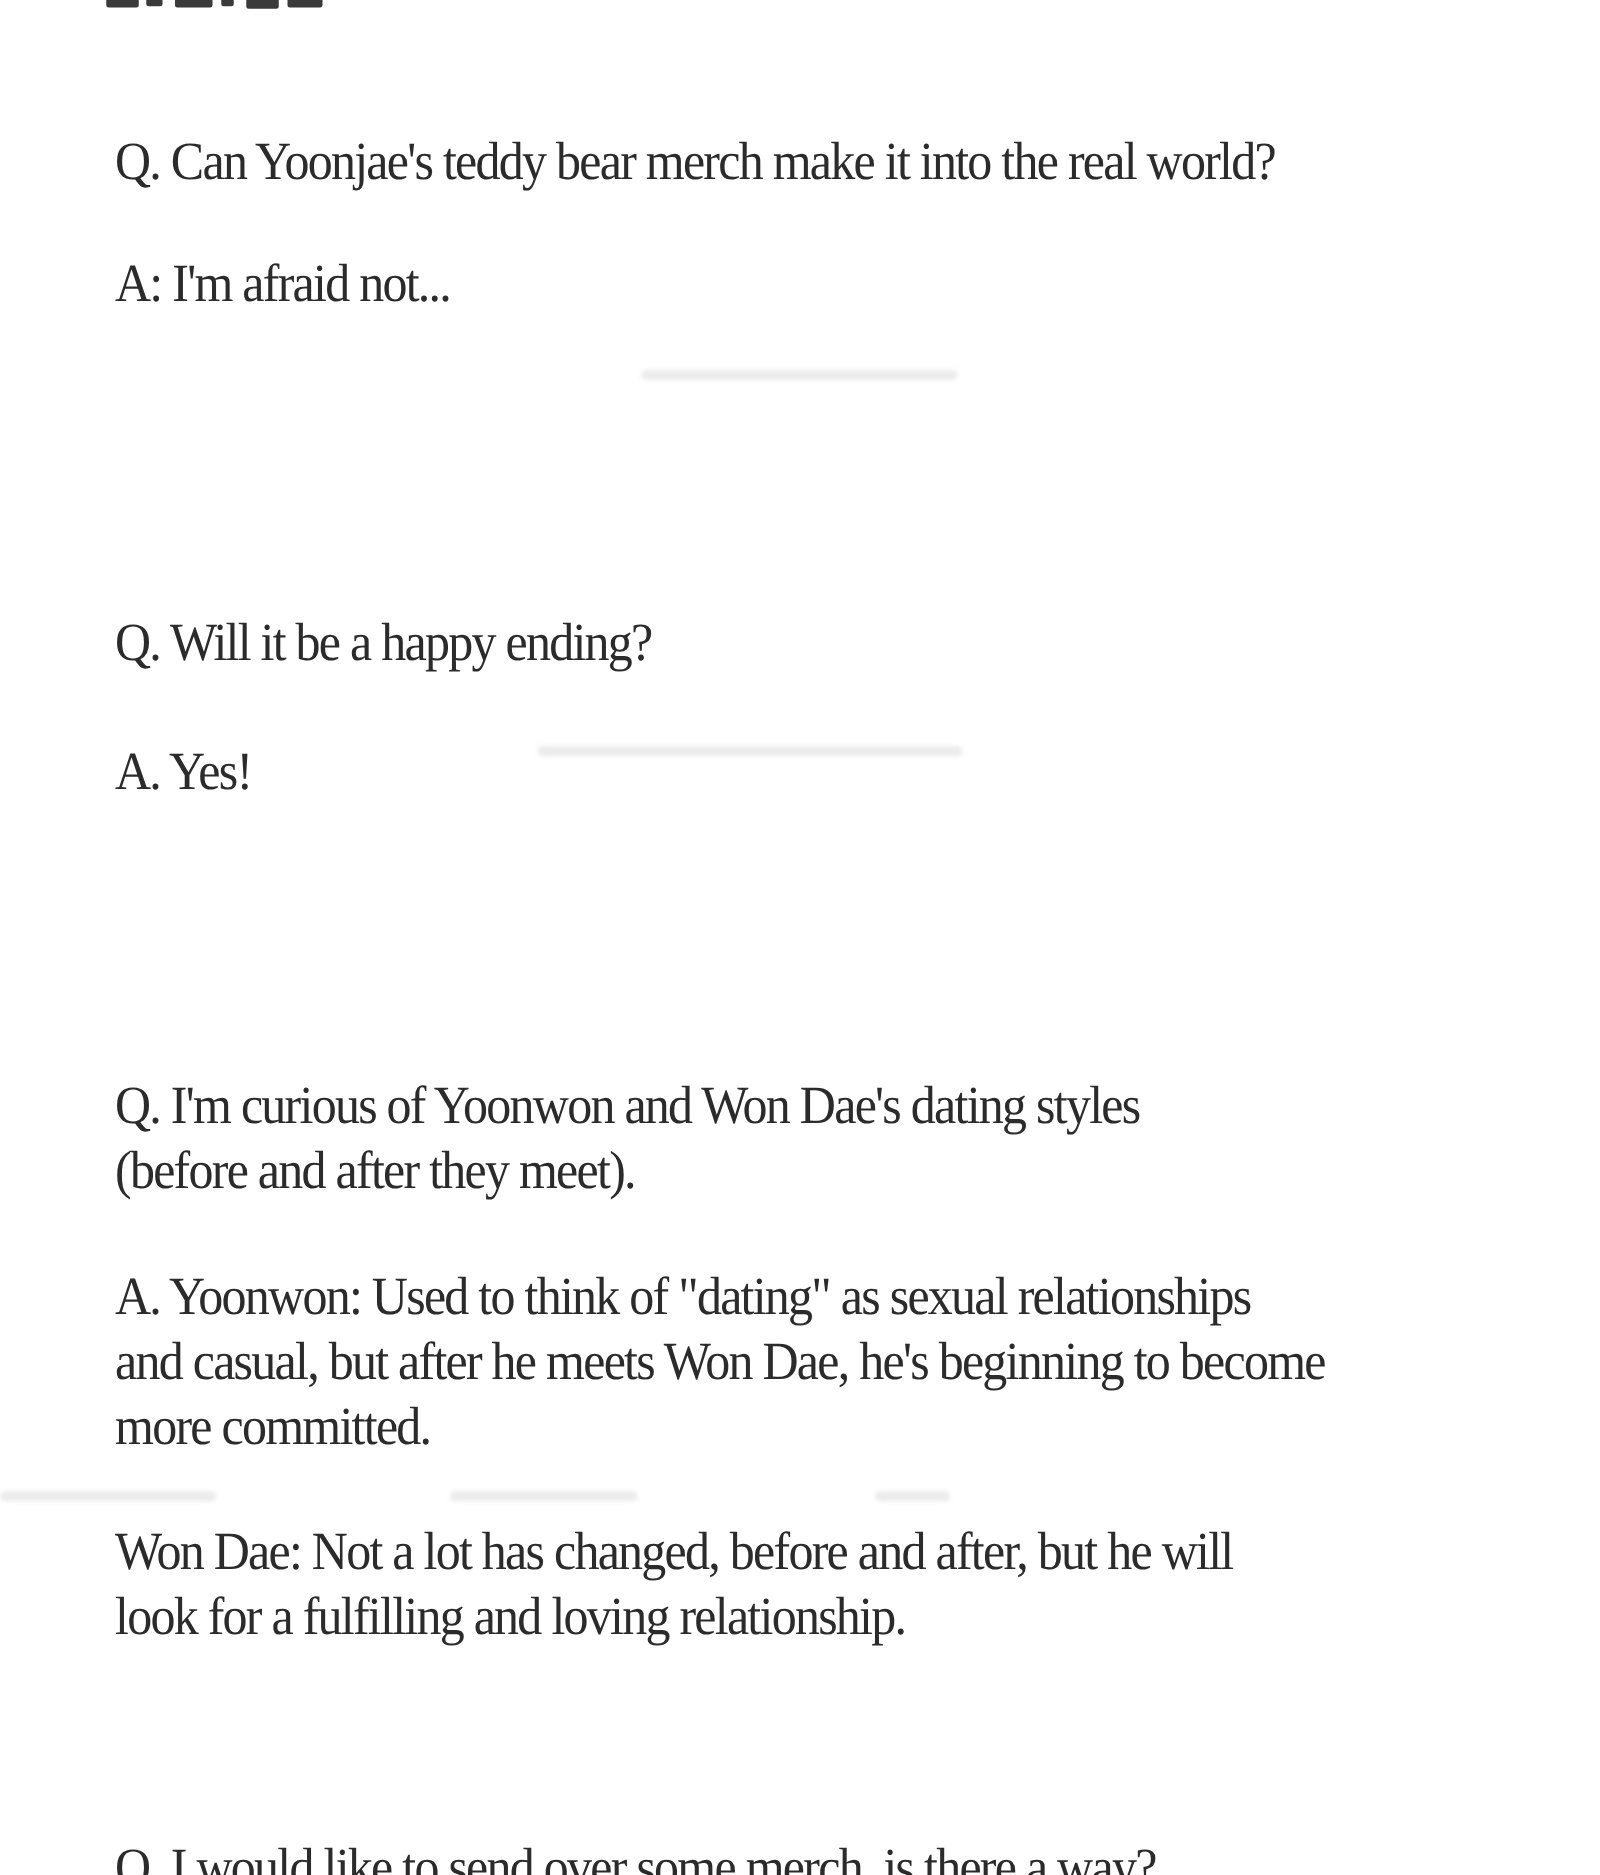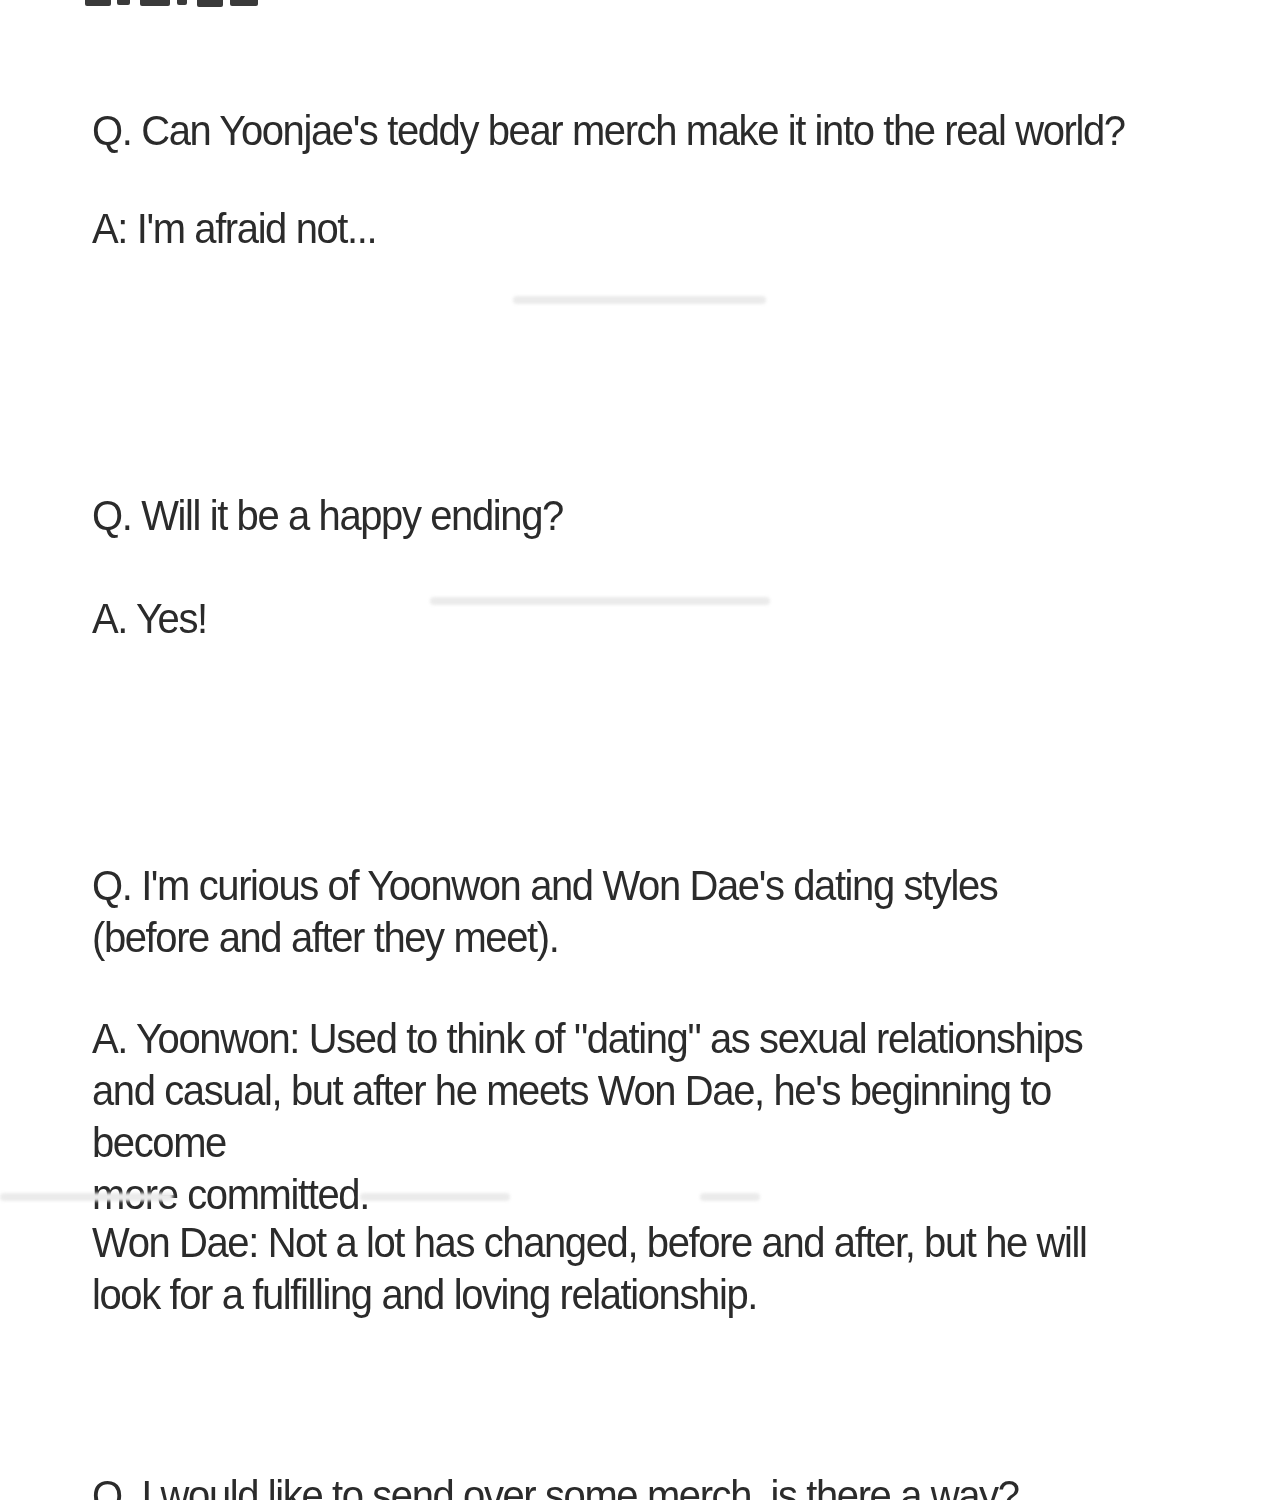--- a/index.html
+++ b/index.html
@@ -13,20 +13,21 @@
     overflow: hidden;
     position: relative;
     font-family: "Liberation Sans", sans-serif;
   }
   .page {
     position: absolute;
     left: 0; top: 0;
     width: 1244px;
     height: 1500px;
     overflow: hidden;
+    font-family: Liberation Serif, serif;
   }
   .qa-text {
     position: absolute;
     left: 92px;
     color: #2b2b2b;
     font-size: 43px;
     line-height: 52px;
     letter-spacing: -1.5px;
     white-space: pre-line;
     transform: scaleX(0.93);

